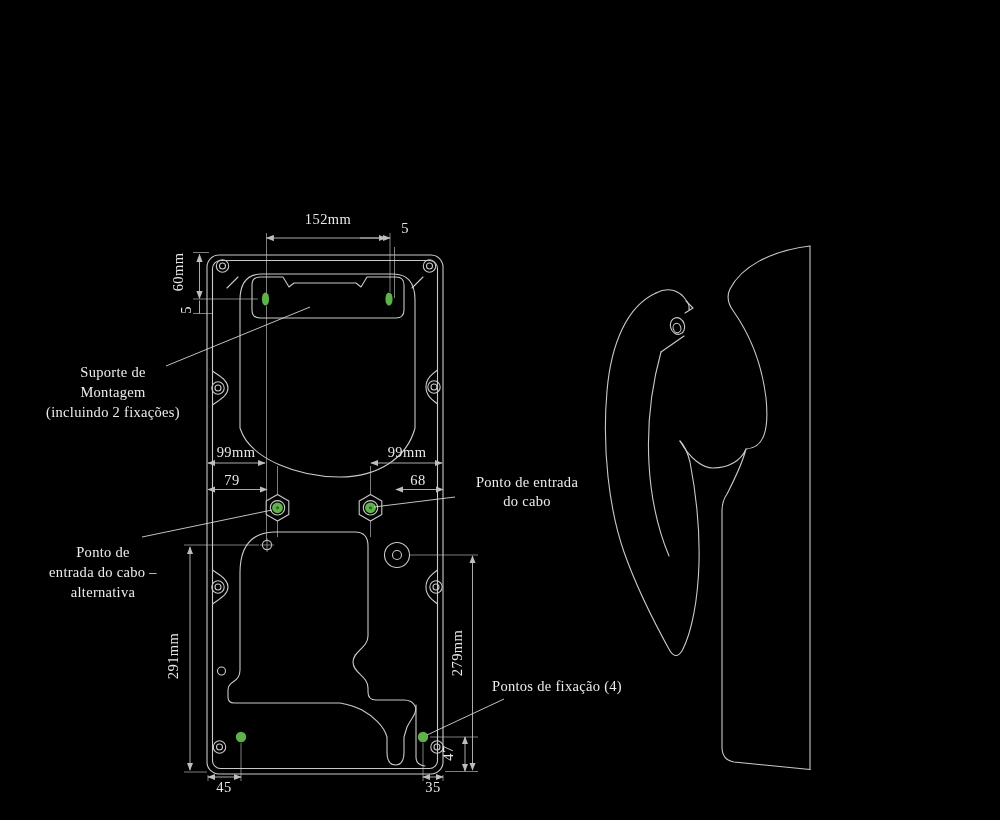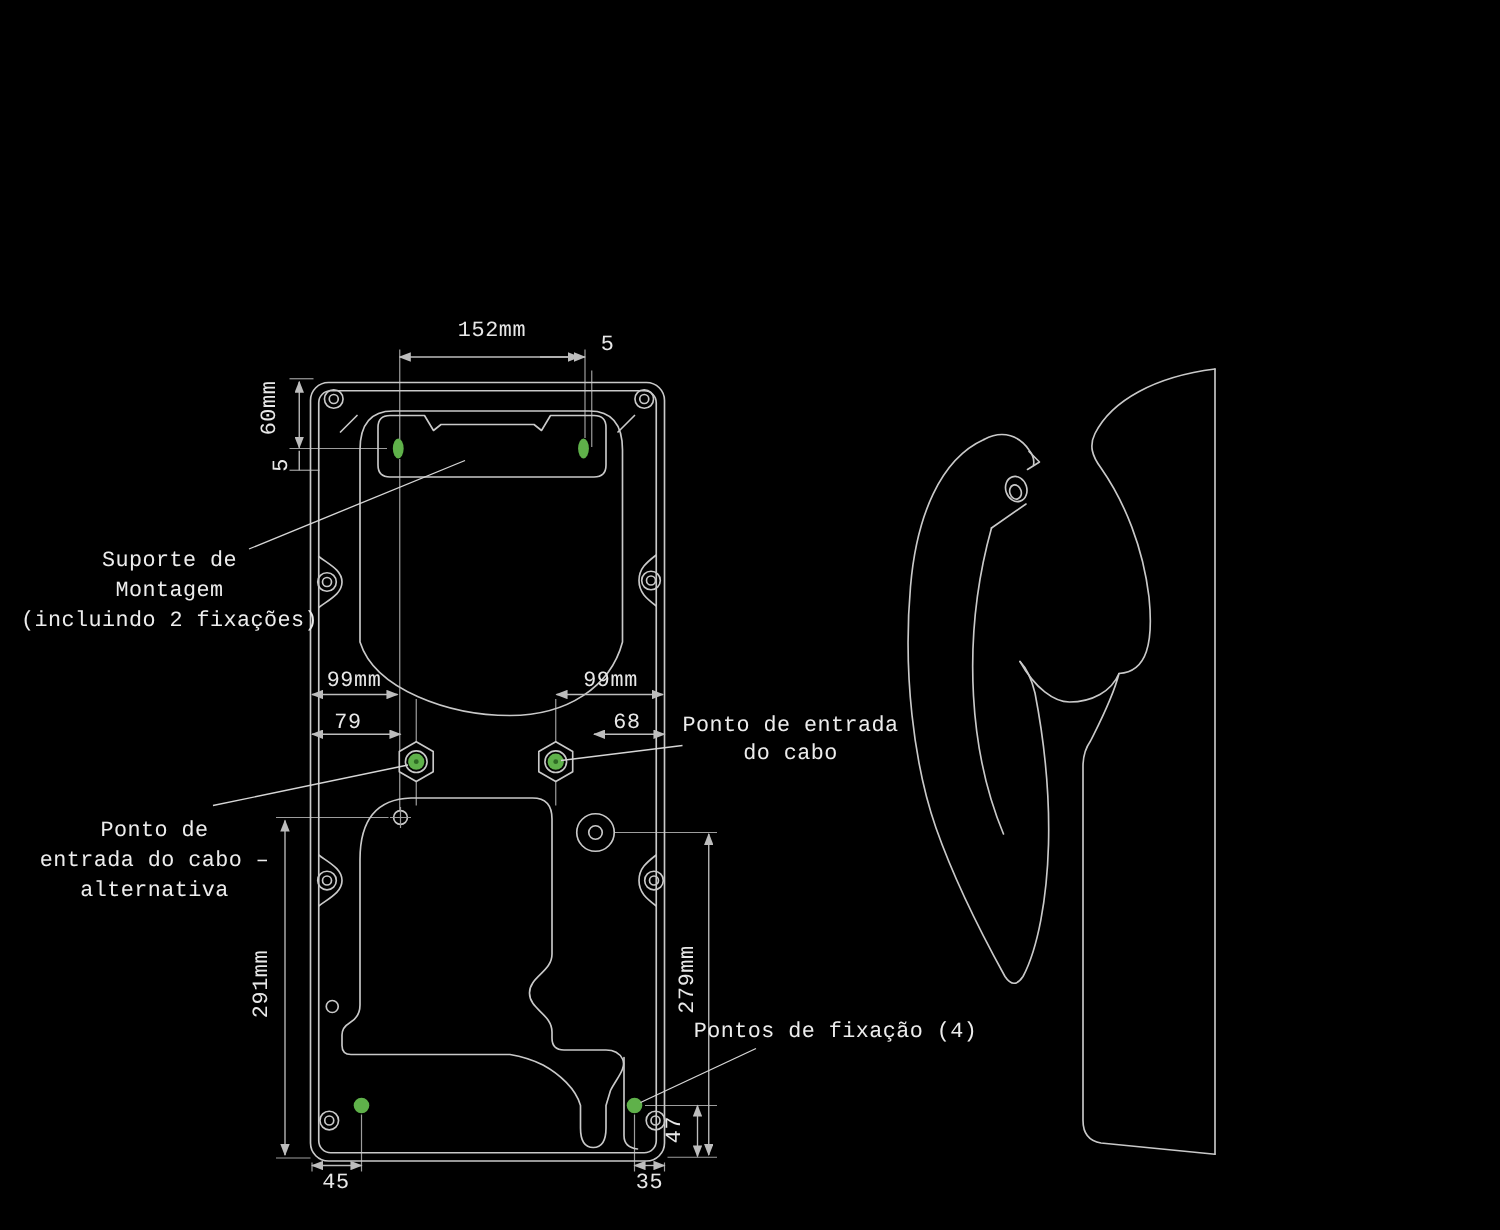--- a/index.html
+++ b/index.html
@@ -1,17 +1,17 @@
 <!DOCTYPE html>
 <html><head>
 <meta charset="utf-8">
 <style>
   html,body{margin:0;padding:0;background:#000;}
   .stage{position:relative;width:968px;height:820px;background:#000;overflow:hidden;
-         font-family:Liberation Mono, monospace;border-radius:30px;}
+         font-family:Liberation Serif, serif;border-radius:30px;}
   svg{display:block;}
   .ln{stroke:#c9c9c9;stroke-width:1.1;fill:none;stroke-linecap:round;stroke-linejoin:round;}
   .thin{stroke:#9d9d9d;stroke-width:0.8;fill:none;}
   .dim{stroke:#bdbdbd;stroke-width:0.9;fill:none;}
   .lead{stroke:#d6d6d6;stroke-width:0.9;fill:none;}
   .txt{fill:#ededed;font-size:14.5px;letter-spacing:0.3px;}
   .dimtxt{fill:#e8e8e8;font-size:14.5px;letter-spacing:0.4px;}
   .mask{fill:#000;}
 </style>
 </head>

